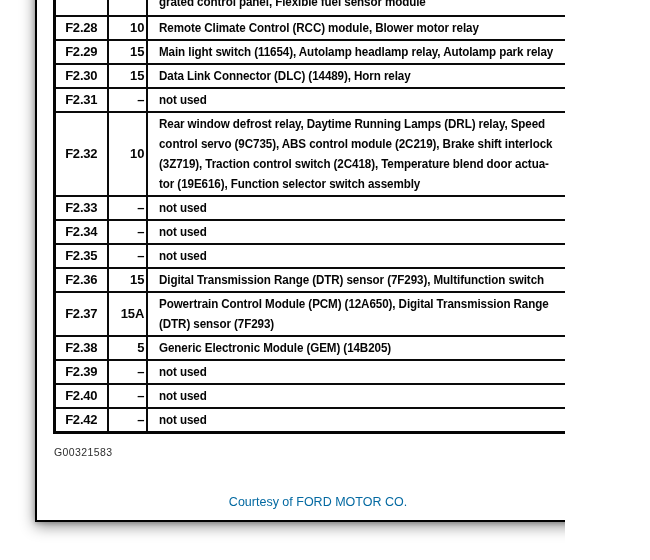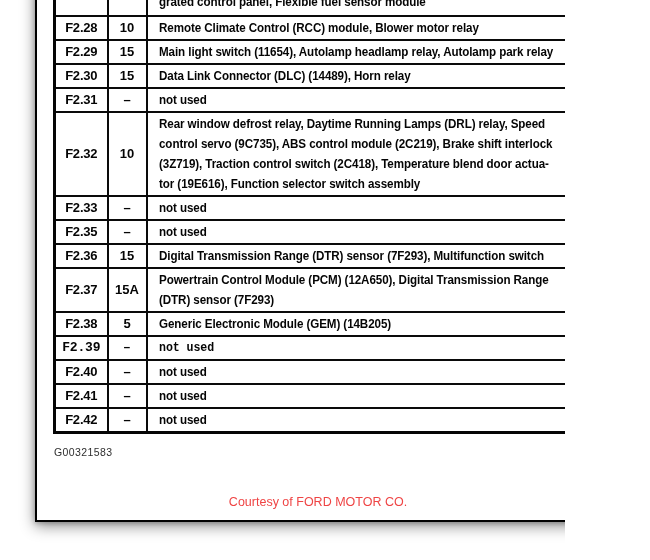--- a/index.html
+++ b/index.html
@@ -34,21 +34,21 @@
     vertical-align:middle;
     color:#050505;
     overflow:hidden;
   }
   td.fuse-c{
     text-align:center;
     font-size:13px;font-weight:bold;
     letter-spacing:-0.2px;
   }
   td.amps-c{
-    text-align:center;
+    text-align:right;
     font-size:13px;font-weight:bold;
   }
   td.desc-c{
     padding:1px 2px 1px 11px;
     font-size:12.5px;font-weight:bold;
     line-height:20px;
     letter-spacing:-0.1px;
   }
   td.desc-c .ln{white-space:nowrap;}
   td.desc-c .cx{
@@ -68,21 +68,21 @@
     letter-spacing:0.4px;
     border-radius:6px;
   }
   
   .credit{
     position:absolute;
     left:35px;top:495px;
     width:566px;
     text-align:center;
     font-size:12.5px;
-    color:#ef4444;
+    color:#0369a1;
   }
 </style>
 </head>
 <body>
 
 <div class="stage">
   <div class="card"></div>
 
   <table class="fuse">
     <colgroup>
@@ -137,20 +137,27 @@
           </td>
         </tr>
         <tr style="height: 17px; margin-top: 16px;">
           <td class="fuse-c">F2.33</td>
           <td class="amps-c">–</td>
           <td class="desc-c">
             <div class="ln"><span class="cx">not used</span></div>
           </td>
         </tr>
         <tr style="height: 21px;">
+          <td class="fuse-c">F2.34</td>
+          <td class="amps-c">–</td>
+          <td class="desc-c">
+            <div class="ln"><span class="cx">not used</span></div>
+          </td>
+        </tr>
+        <tr style="height: 21px;">
           <td class="fuse-c">F2.35</td>
           <td class="amps-c">–</td>
           <td class="desc-c">
             <div class="ln"><span class="cx">not used</span></div>
           </td>
         </tr>
         <tr style="height: 21px; margin-left: 18px;">
           <td class="fuse-c">F2.36</td>
           <td class="amps-c">15</td>
           <td class="desc-c">
@@ -165,36 +172,29 @@
             <div class="ln"><span class="cx">(DTR) sensor (7F293)</span></div>
           </td>
         </tr>
         <tr style="height: 21px;">
           <td class="fuse-c">F2.38</td>
           <td class="amps-c">5</td>
           <td class="desc-c">
             <div class="ln"><span class="cx">Generic Electronic Module (GEM) (14B205)</span></div>
           </td>
         </tr>
-        <tr style="height: 20px; font-family: Liberation Mono, monospace;">
+        <tr style="height: 20px;">
           <td class="fuse-c">F2.39</td>
           <td class="amps-c">–</td>
           <td class="desc-c">
             <div class="ln"><span class="cx">not used</span></div>
           </td>
         </tr>
         <tr style="height: 21px;">
           <td class="fuse-c">F2.40</td>
-          <td class="amps-c">–</td>
-          <td class="desc-c">
-            <div class="ln"><span class="cx">not used</span></div>
-          </td>
-        </tr>
-        <tr style="height: 20px;">
-          <td class="fuse-c">F2.41</td>
           <td class="amps-c">–</td>
           <td class="desc-c">
             <div class="ln"><span class="cx">not used</span></div>
           </td>
         </tr>
         <tr style="height: 21px;">
           <td class="fuse-c">F2.42</td>
           <td class="amps-c">–</td>
           <td class="desc-c">
             <div class="ln"><span class="cx">not used</span></div>

